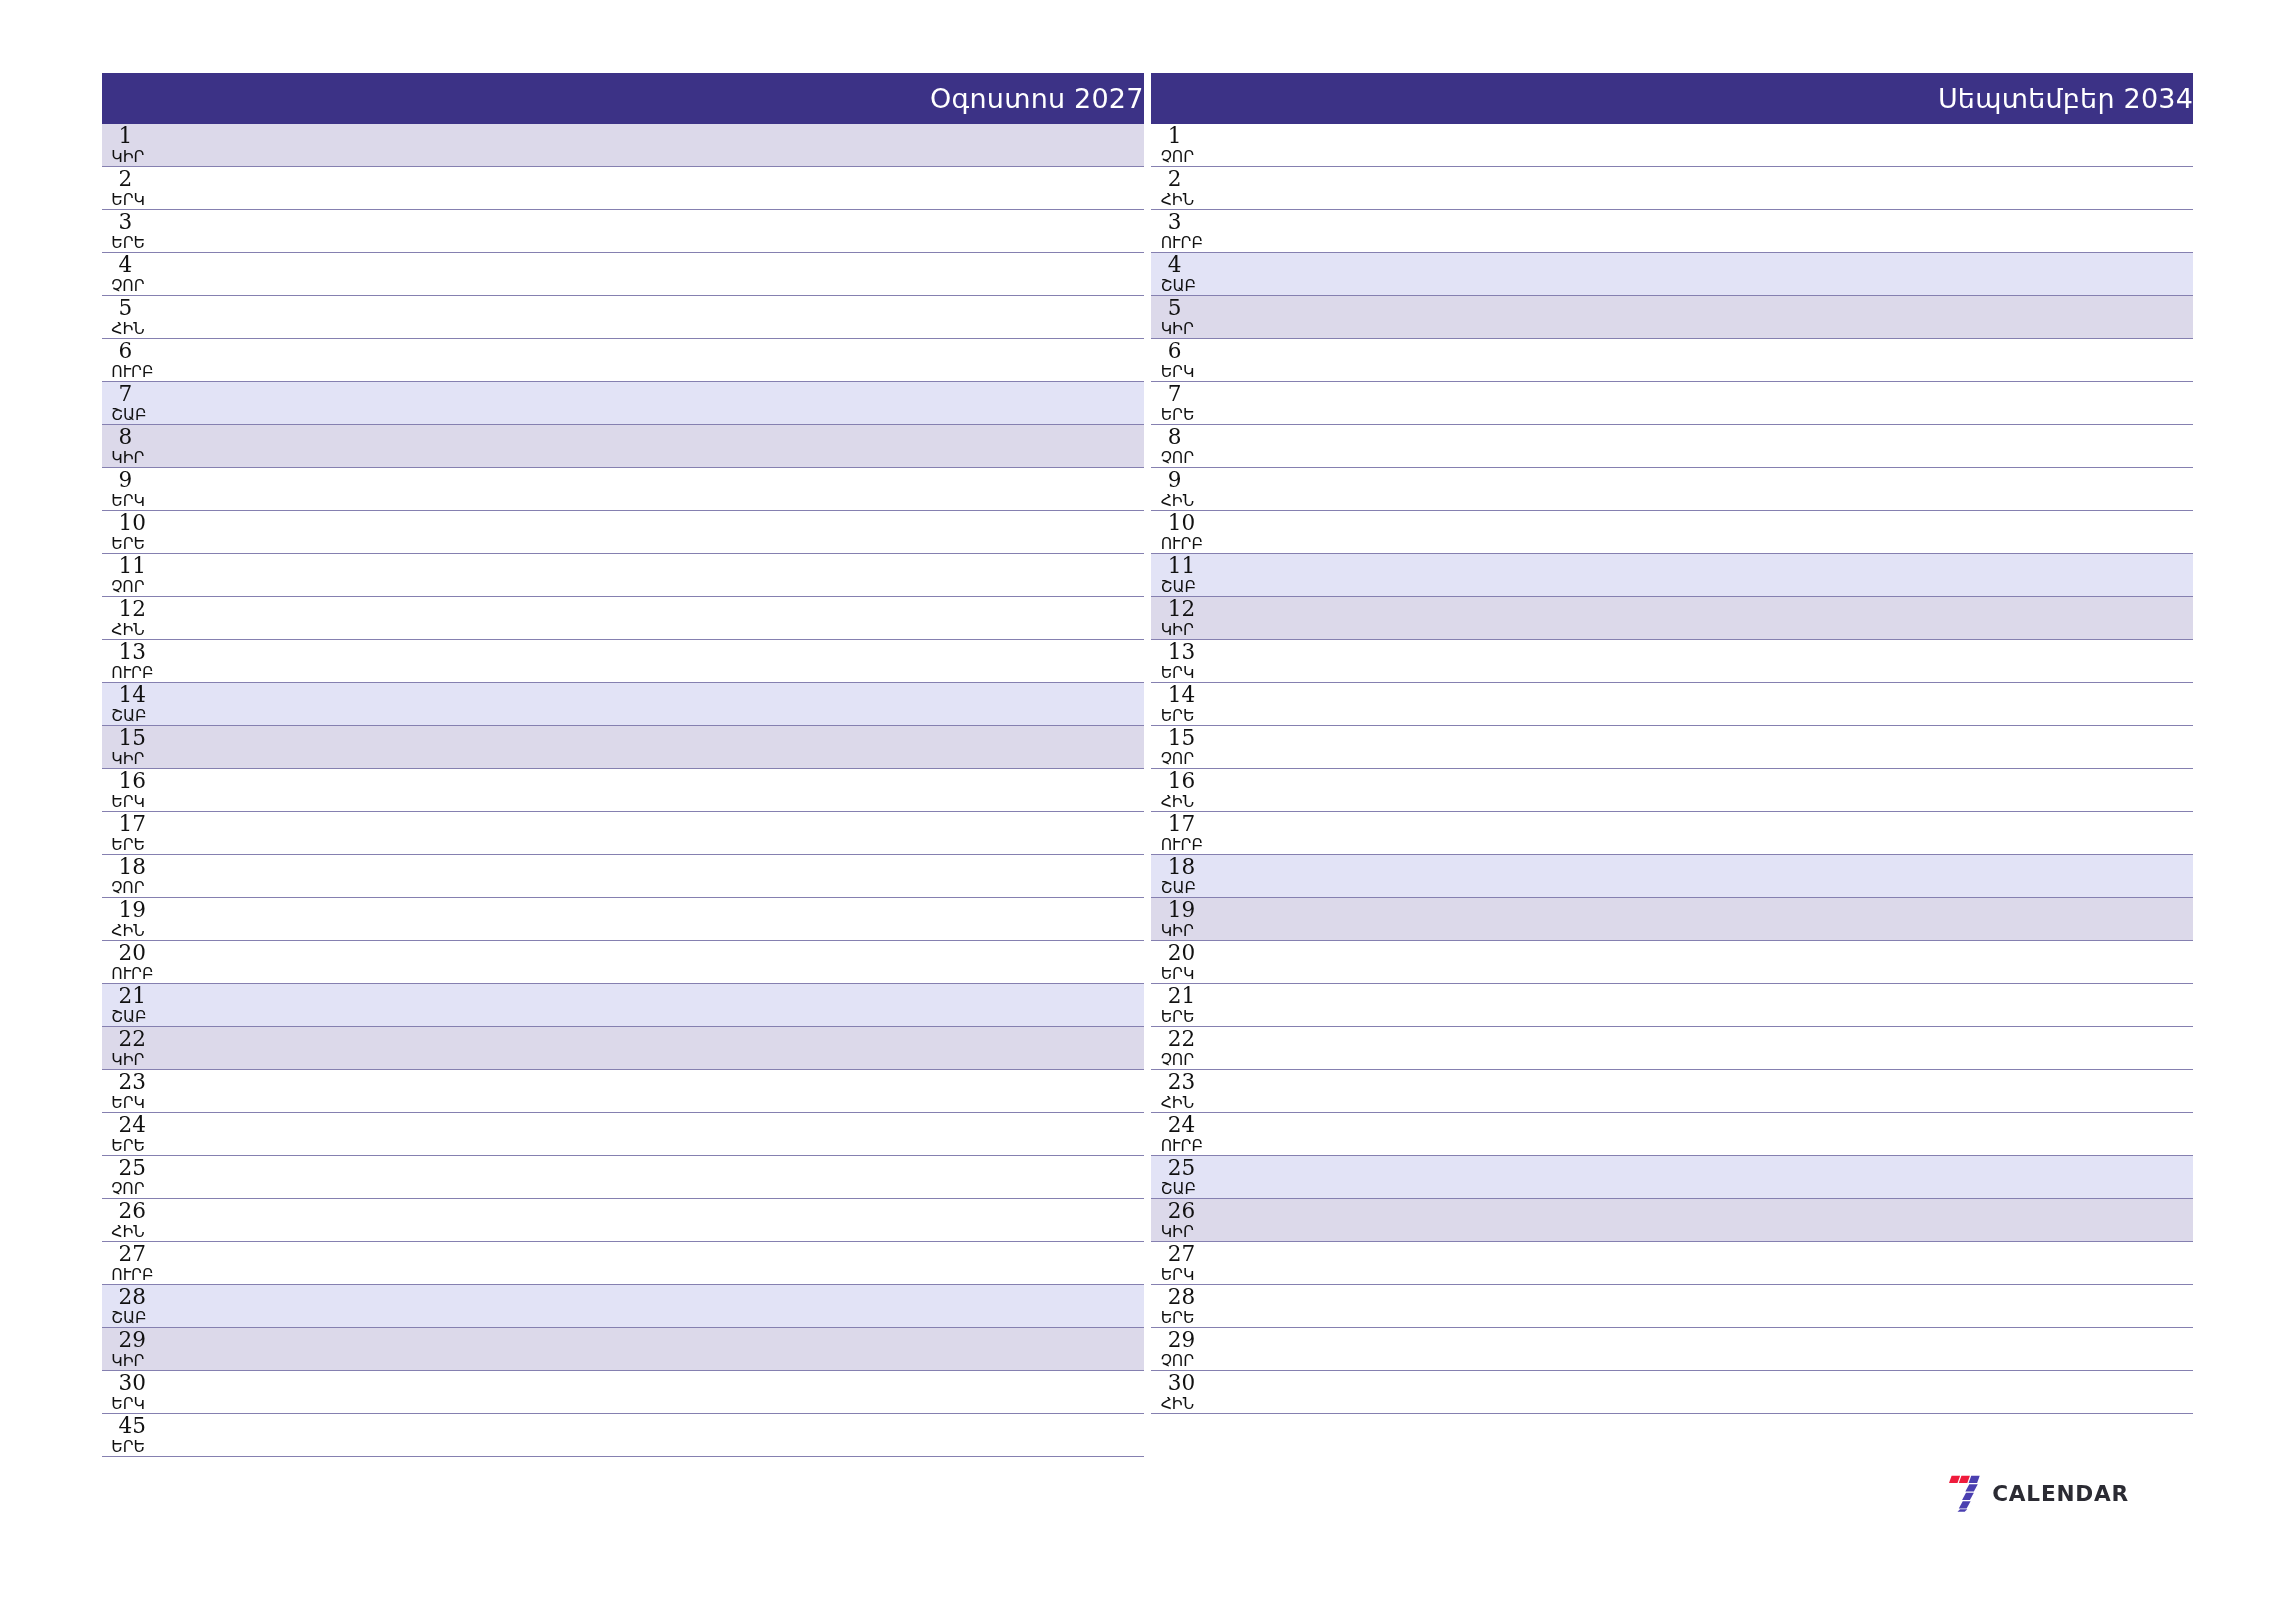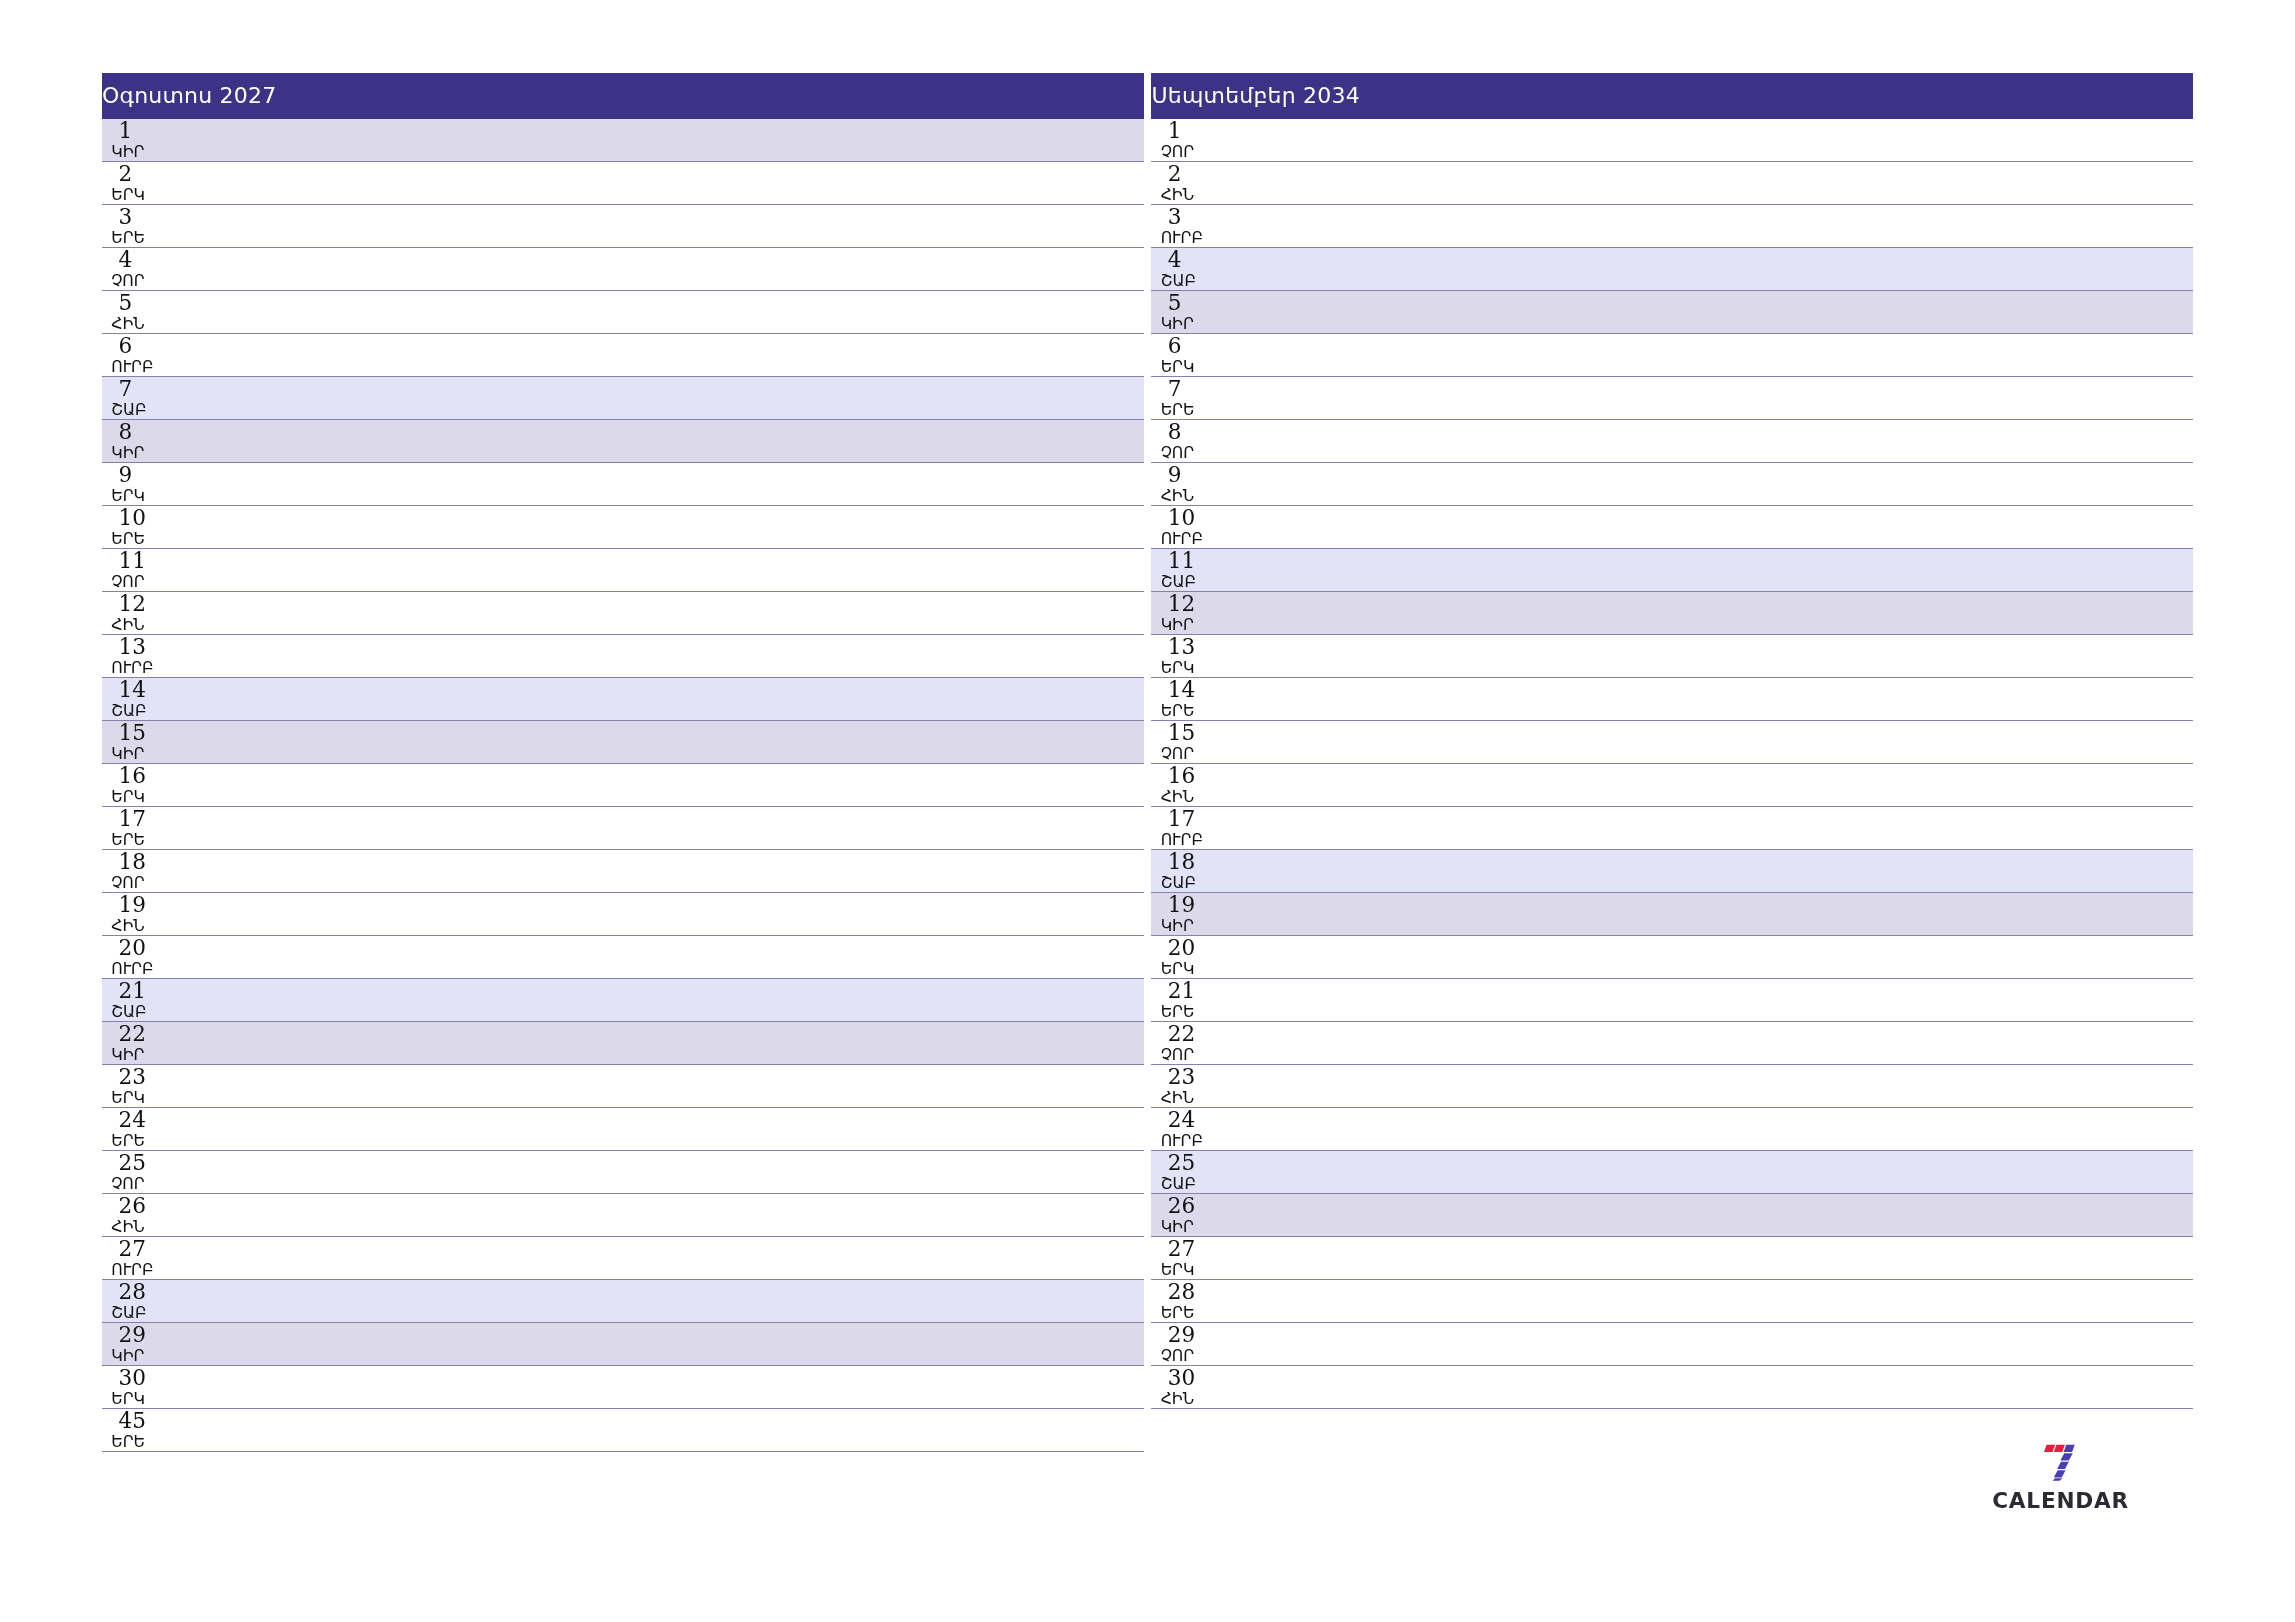--- a/index.html
+++ b/index.html
@@ -34,22 +34,22 @@
   .month-col {
     flex: 1 1 0;
     min-width: 0;
     display: flex;
     flex-direction: column;
   }
 
   .month-header {
     background: #3c3286;
     color: #ffffff;
-    text-align: left;
-    font-size: 22px;
+    text-align: right;
+    font-size: 27px;
     font-weight: 400;
     letter-spacing: 0.2px;
     line-height: 1;
     padding: 11.8px 0 12.4px 0;
     font-family: "DejaVu Sans", "Liberation Sans", sans-serif;
   }
 
   .day-list {
     display: flex;
     flex-direction: column;
@@ -91,21 +91,20 @@
     height: 43px;
     background: #ffffff;
   }
 
   
   .logo {
     position: absolute;
     right: 64px;
     bottom: 58px;
     display: flex;
-    flex-direction: column;
     align-items: center;
     gap: 9.2px;
   }
   .logo-mark {
     position: relative;
     width: 34px;
     height: 37px;
   }
   .logo-word {
     font-size: 21.6px;

